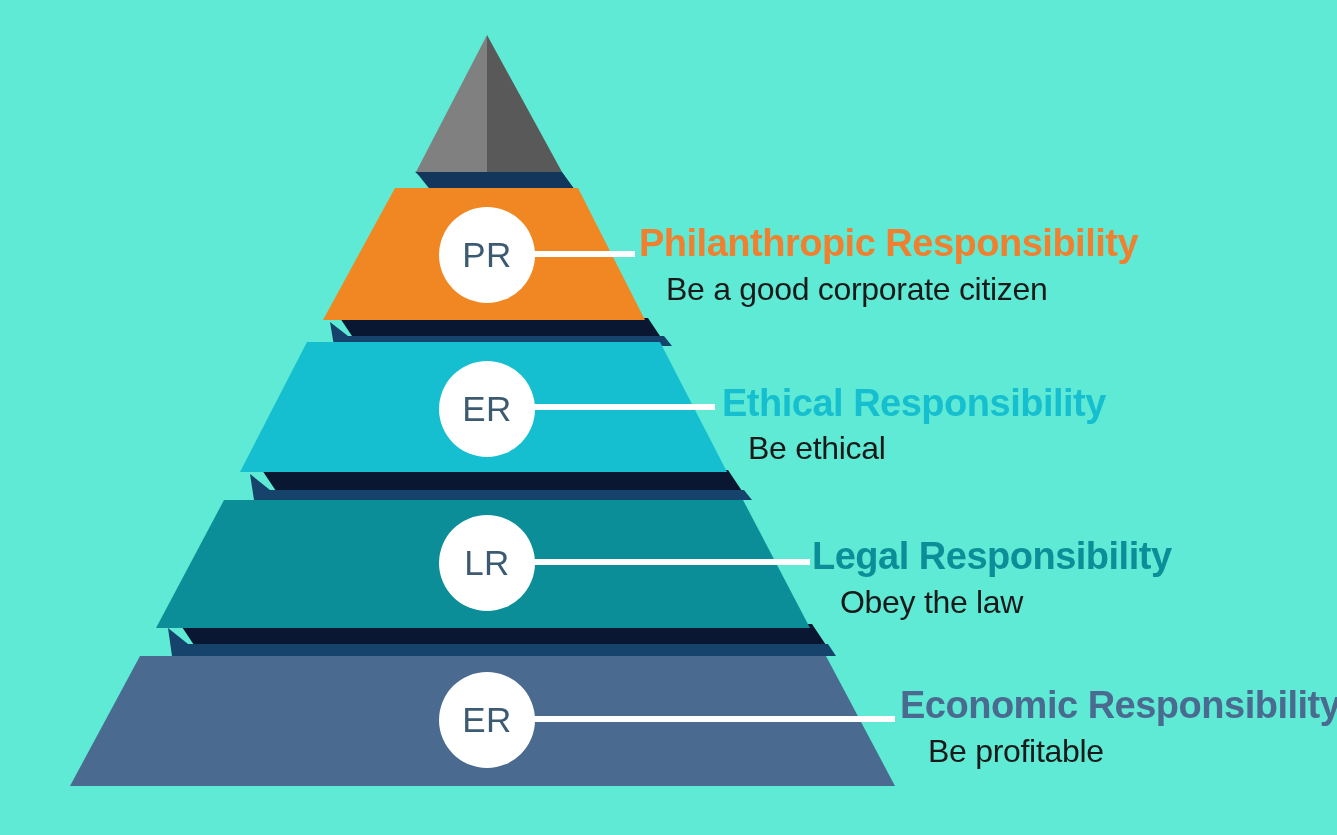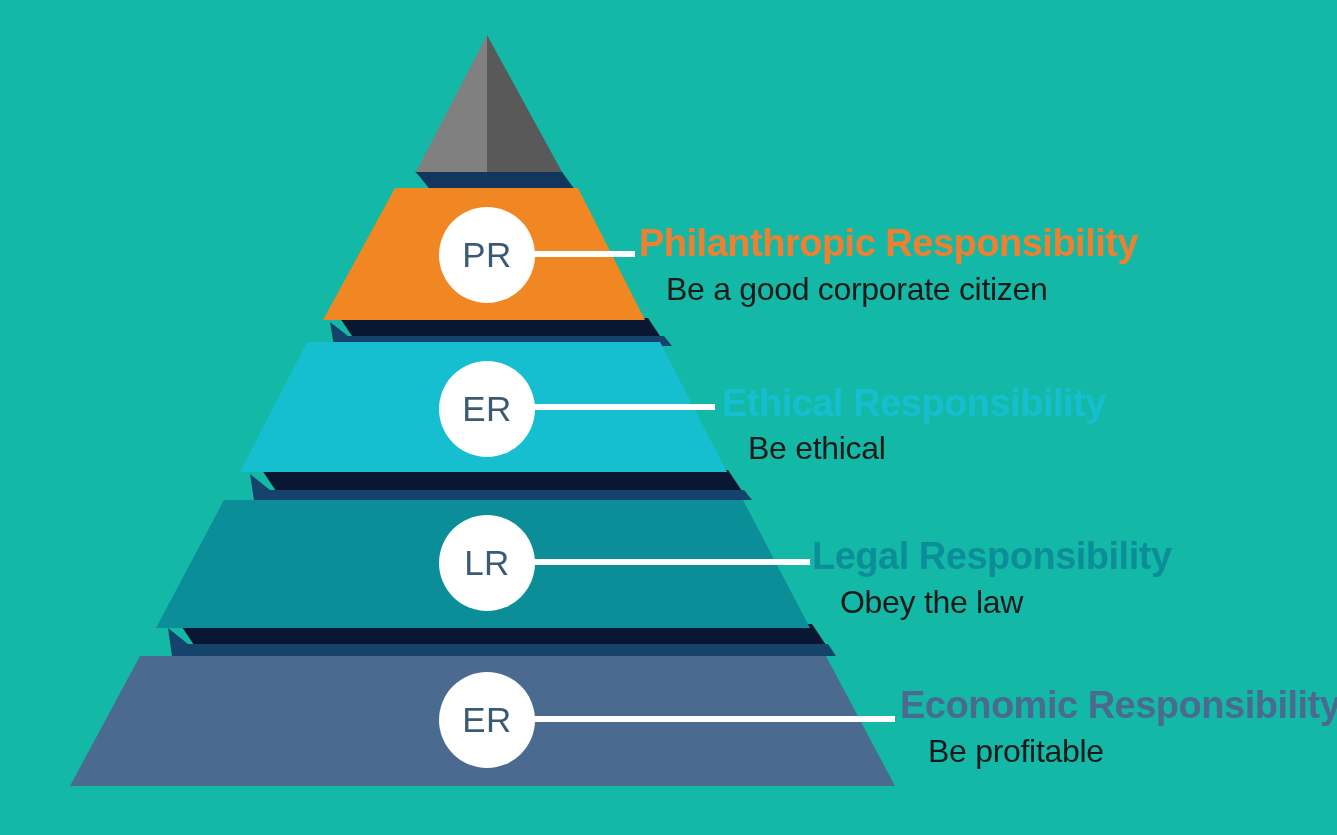--- a/index.html
+++ b/index.html
@@ -10,21 +10,21 @@
   body {
     width: 1337px;
     height: 835px;
     overflow: hidden;
     font-family: "Liberation Sans", sans-serif;
   }
   #pyramid-diagram {
     position: relative;
     width: 1337px;
     height: 835px;
-    background: #14b8a6;
+    background: #5eead4;
   }
   #pyramid-svg {
     position: absolute;
     top: 0;
     left: 0;
     width: 1337px;
     height: 835px;
     display: block;
   }
   .tier-title {

